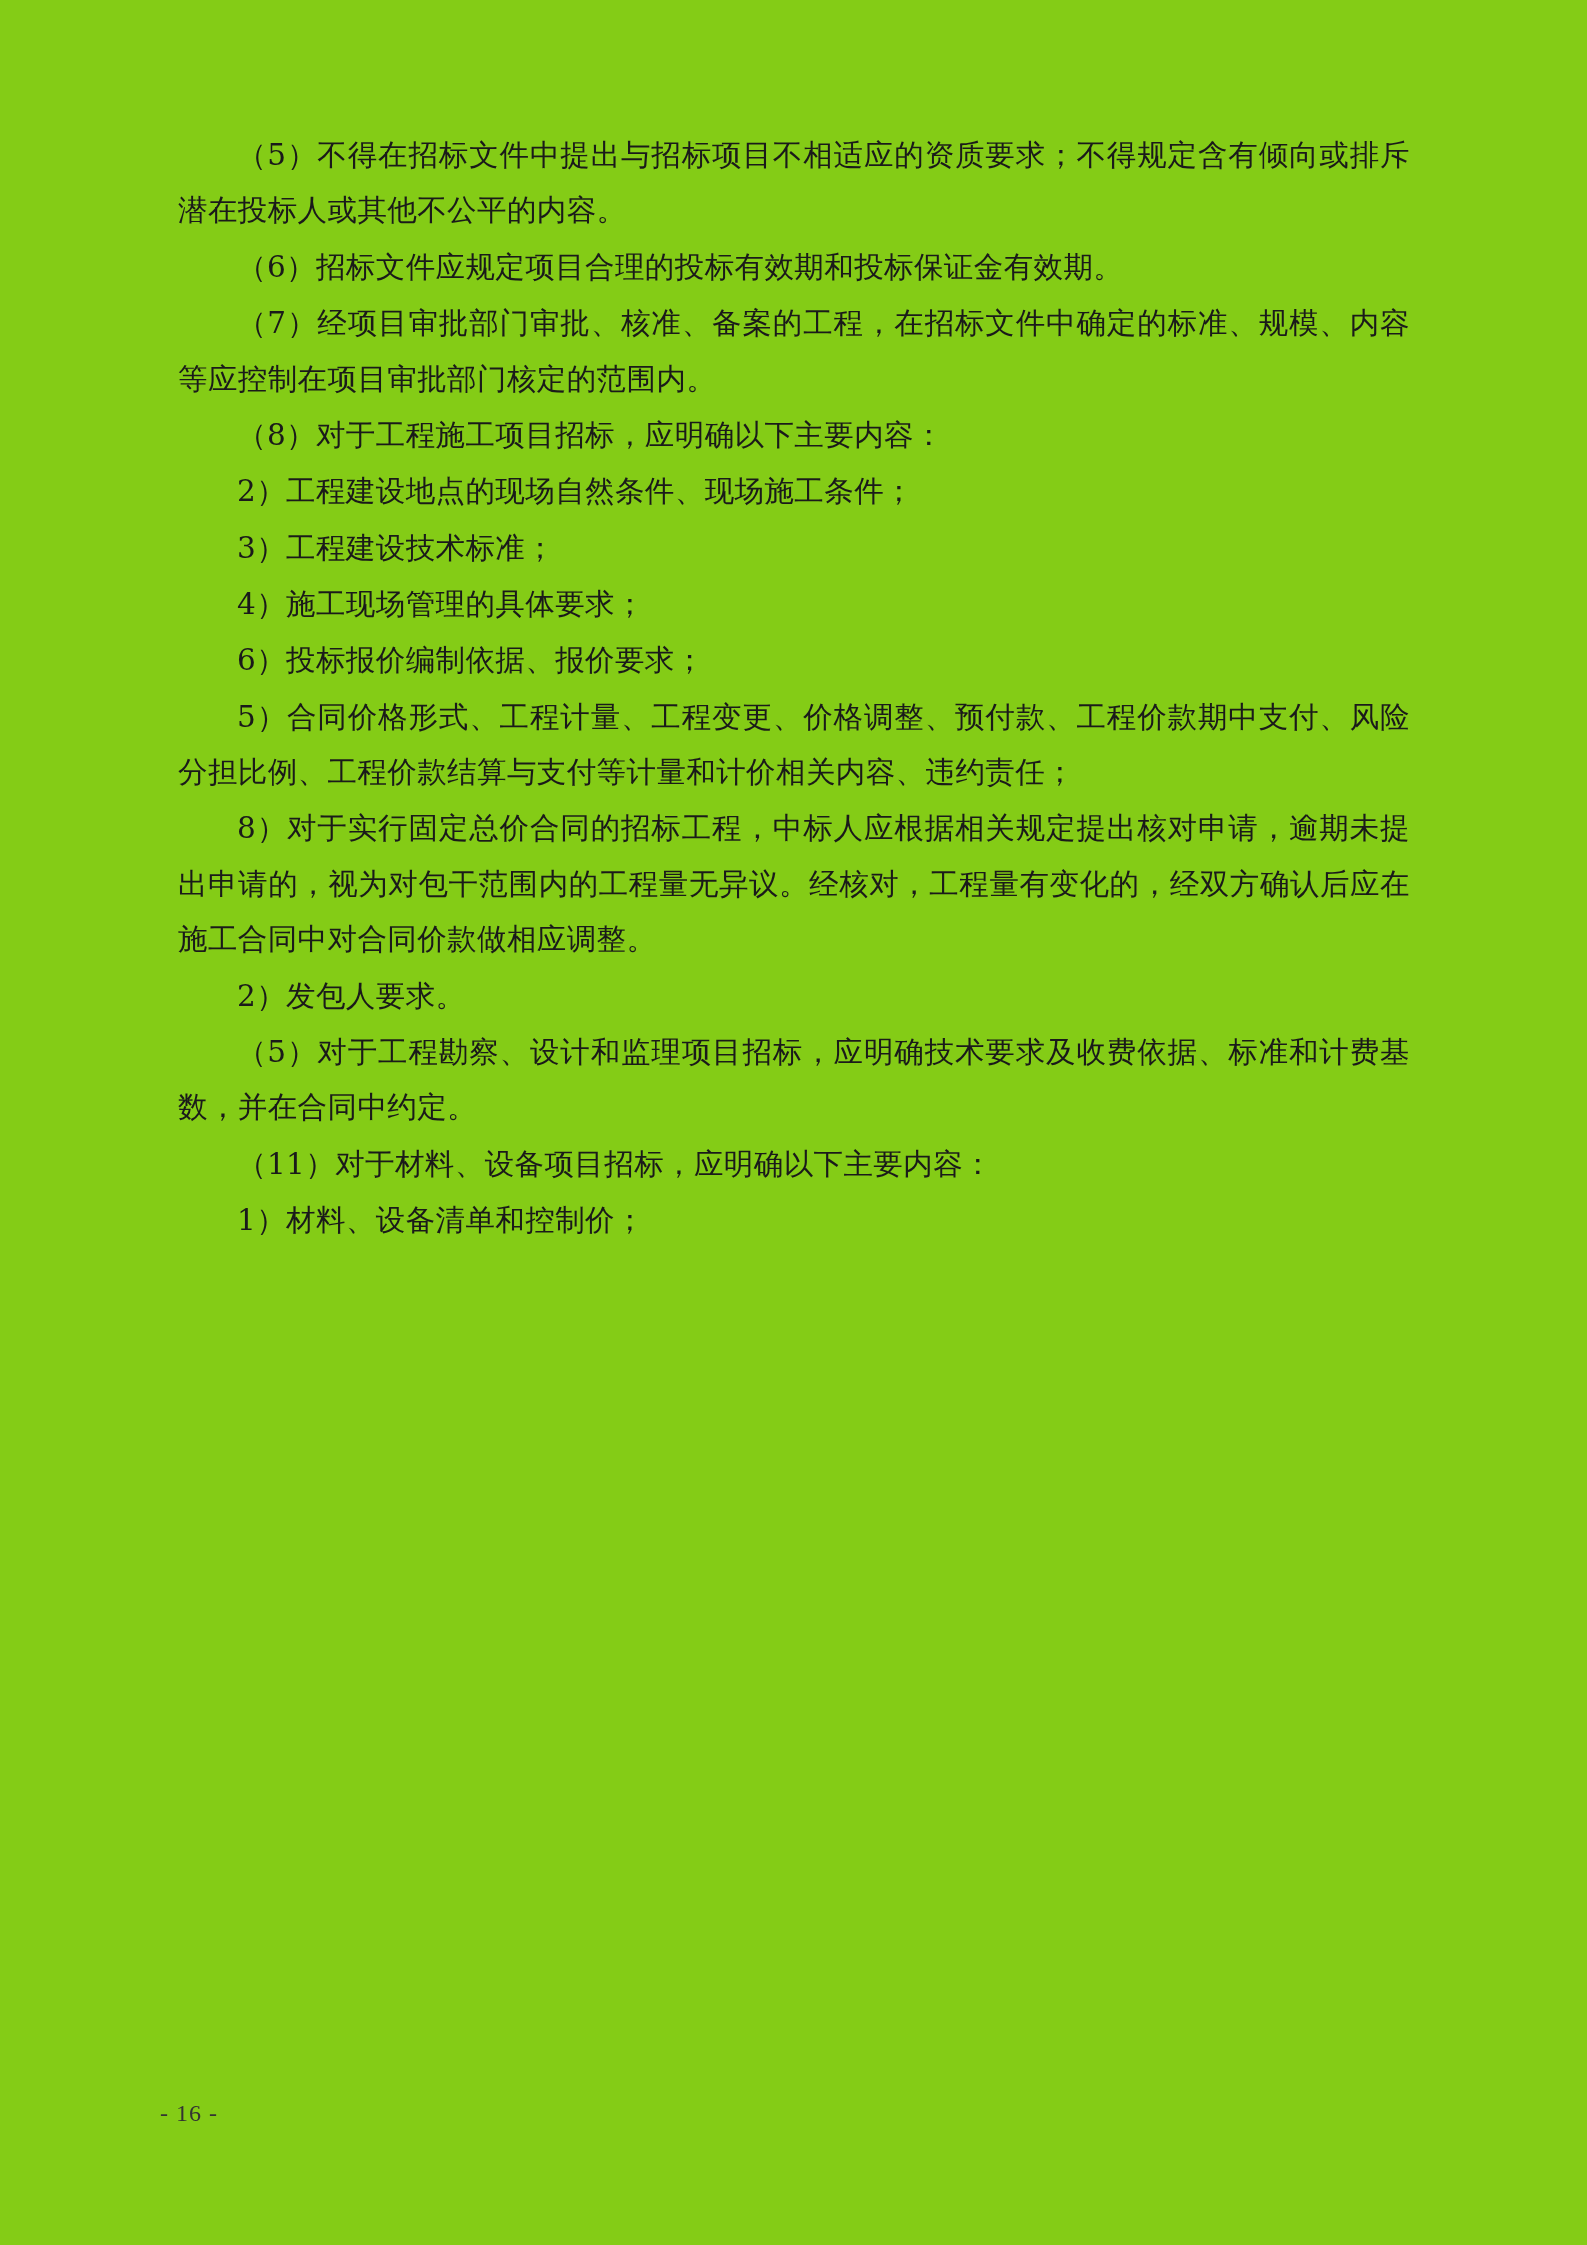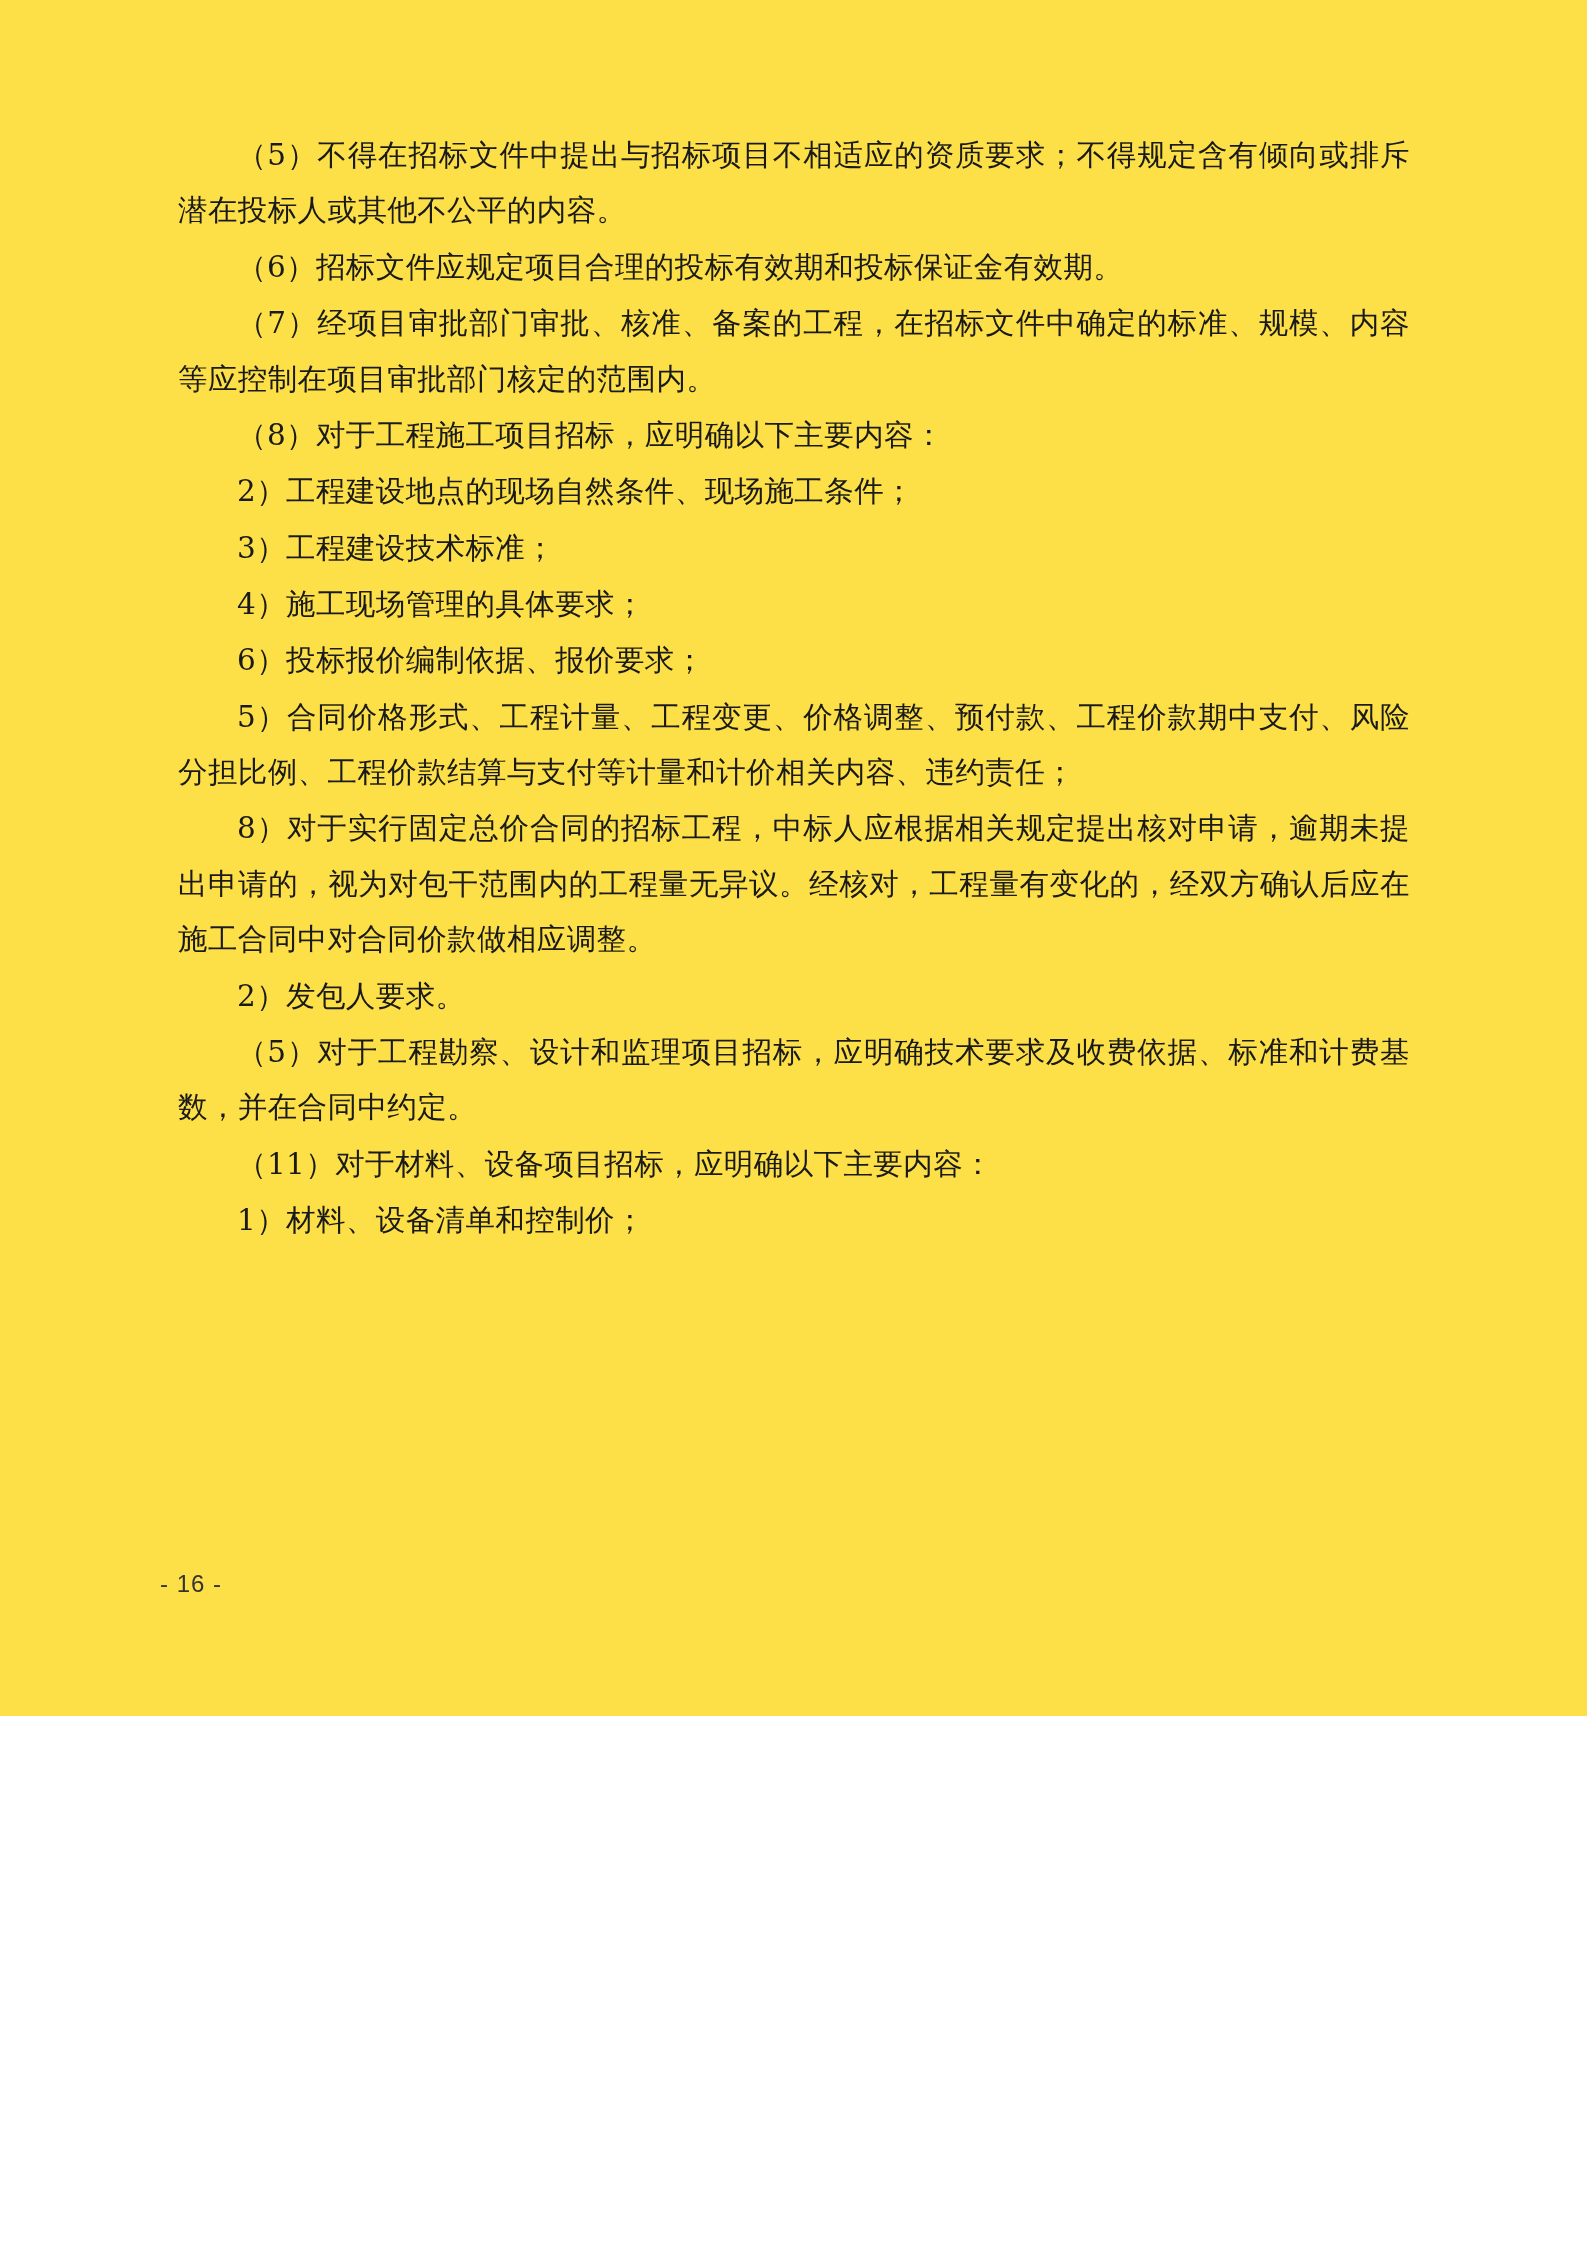--- a/index.html
+++ b/index.html
@@ -7,22 +7,22 @@
     padding: 0;
     background: #ffffff;
   }
   body {
     font-family: "DejaVu Serif", "Liberation Serif", serif;
     color: #1a1a1a;
   }
   .page {
     position: relative;
     width: 1587px;
-    height: 1716px;
-    background: #fde047;
+    height: 2245px;
+    background: #84cc16;
     box-sizing: border-box;
     overflow: hidden;
   }
   .content {
     position: absolute;
     left: 178px;
     top: 128px;
     width: 1232px;
   }
   .para {
@@ -34,21 +34,21 @@
     margin: 0 0 0.03em 0;
     letter-spacing: 0.4px;
     font-family: "DejaVu Serif", "Liberation Serif", serif;
   }
   .page-number {
     position: absolute;
     left: 160px;
     bottom: 118px;
     font-size: 24px;
     color: #333;
-    font-family: Liberation Sans, sans-serif;
+    font-family: Liberation Serif, serif;
     letter-spacing: 1px;
     margin-top: 36px;
   }
 </style>
 </head>
 <body>
 
 <div class="page">
   <div class="content">
     <p class="para">（5）不得在招标文件中提出与招标项目不相适应的资质要求；不得规定含有倾向或排斥潜在投标人或其他不公平的内容。</p>

